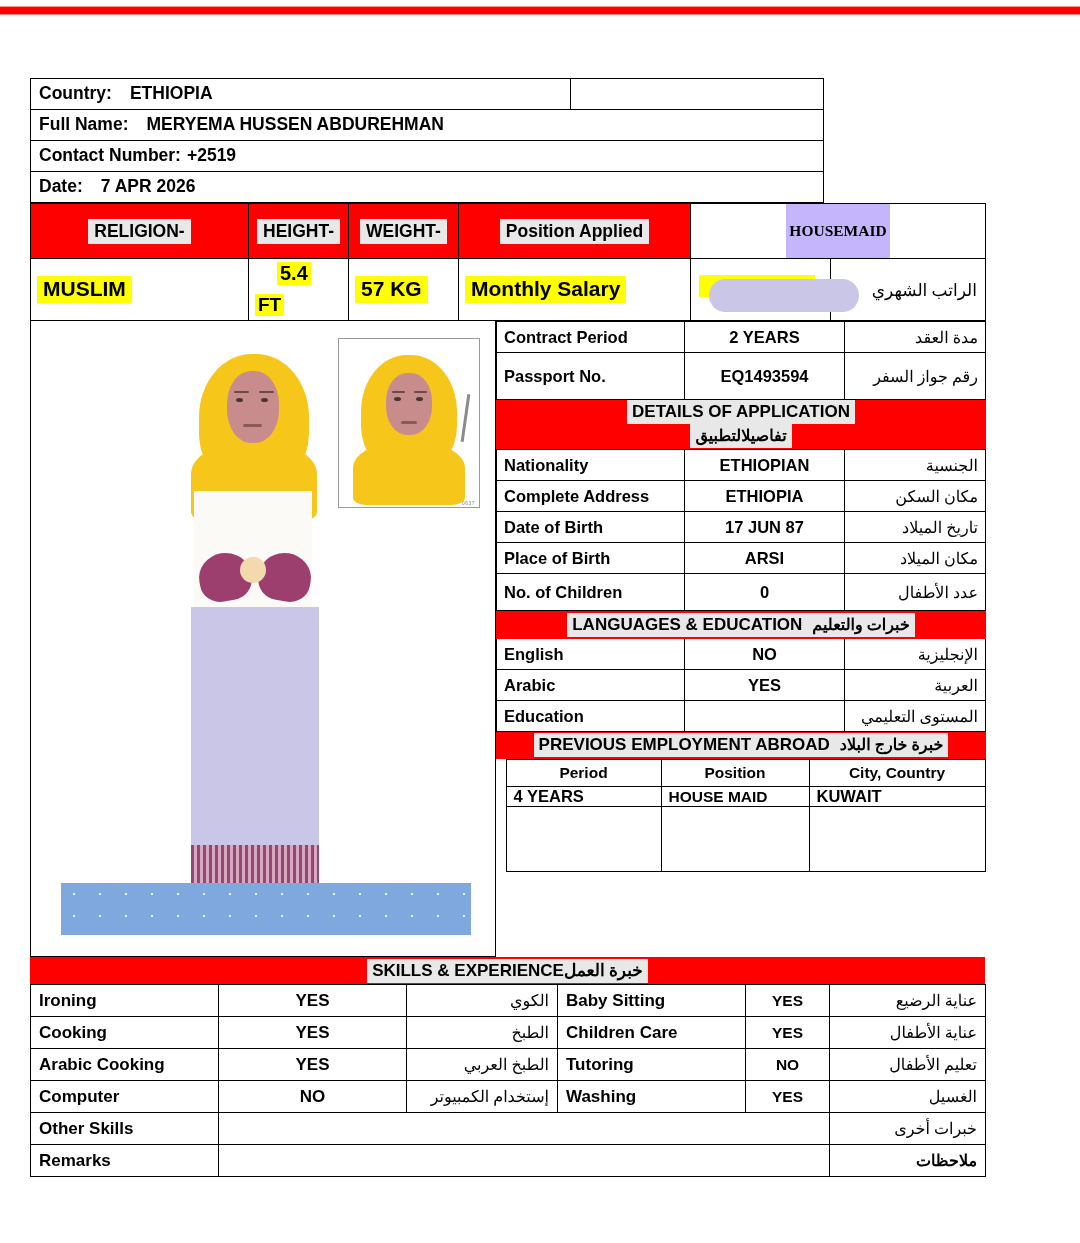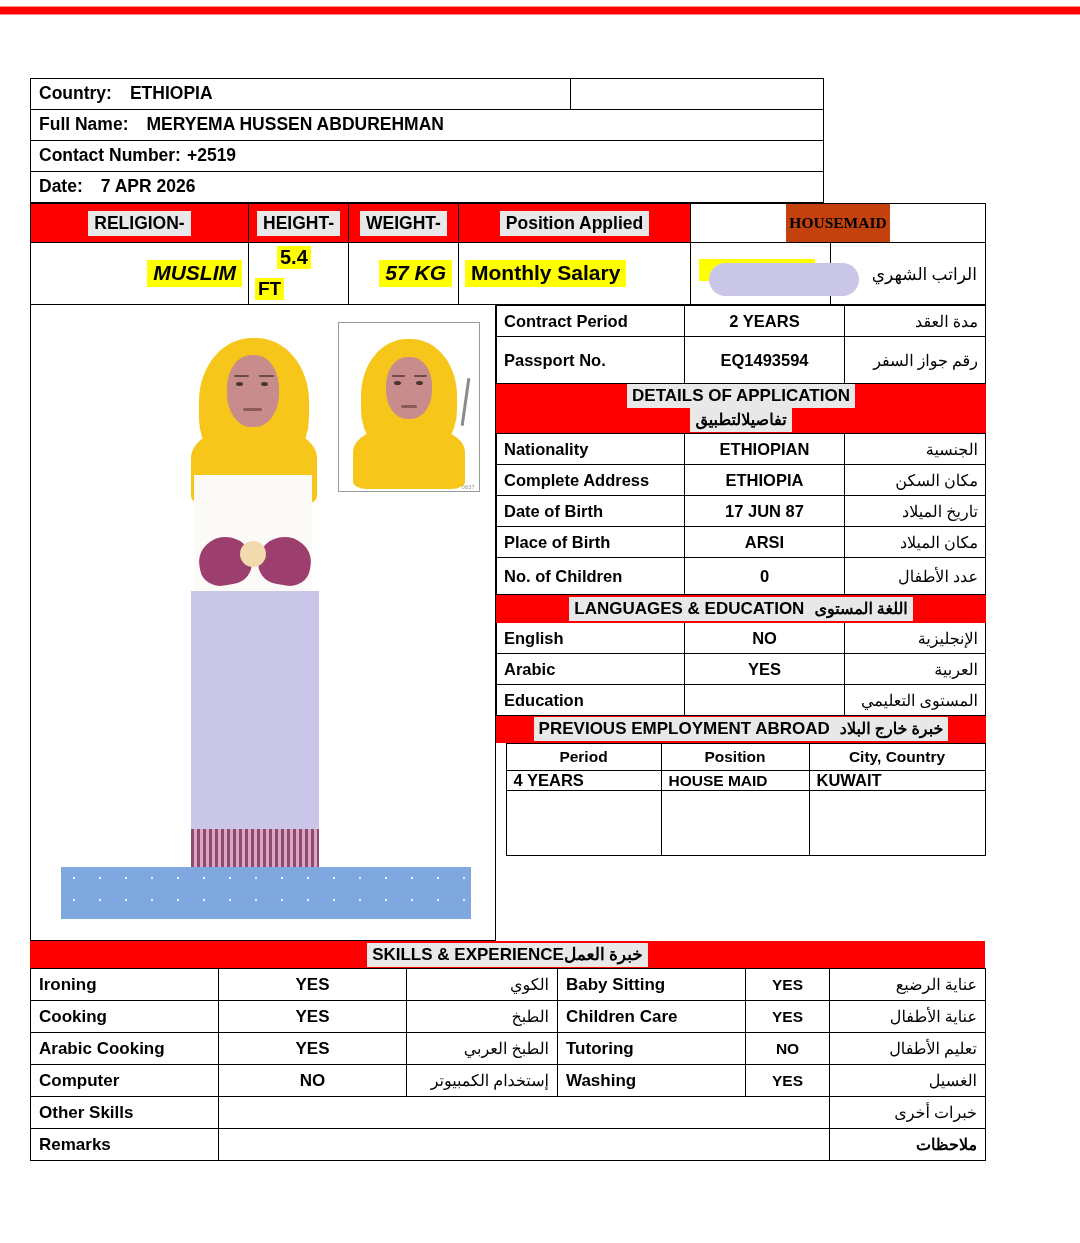--- a/index.html
+++ b/index.html
@@ -58,42 +58,42 @@
     white-space: nowrap;
   }
   .whitecell-head {
     background: #ffffff;
     height: 27px;
     text-align: center;
     padding: 0;
   }
   .hm {
     display: inline-block;
-    background: #c2410c;
+    background: #c4b5fd;
     color: #000;
     font-family: "Liberation Serif", serif;
     font-size: 15.5px;
     font-weight: bold;
     line-height: 22px;
-    padding: 8px 3px;
+    padding: 16px 3px;
     white-space: nowrap;
   }
 
   .attrval { height: 62px; background:#fff; padding: 0 6px; position: relative; }
   .hl {
     display: inline-block;
     background: #FFFF00;
     color: #000;
     font-size: 21px;
     font-weight: bold;
     padding: 1px 6px;
     line-height: 1.15;
     white-space: nowrap;
   }
-  .c-center { text-align: right; font-style: italic; }
+  .c-center { text-align: left; }
   .height-cell { padding: 0; position: relative; }
   .height-cell .ft {
     position: absolute; left: 6px; bottom: 4px;
     background: #FFFF00; font-size: 19px; font-weight: bold; padding: 0 3px;
   }
   .height-cell .num {
     position: absolute; left: 28px; top: 3px;
     background: #FFFF00; font-size: 20px; font-weight: bold; padding: 0 3px;
   }
   .salary-cell { padding: 0; position: relative; border-radius: 24px; }
@@ -419,21 +419,21 @@
 
       <table class="dtable">
         <colgroup>
             <col style="width:188px">
             <col style="width:160px">
             <col style="width:141px">
           </colgroup>
         <tbody>
             <tr>
           <td colspan="3" class="section" style="background:#FF0000">
-            <span class="chip2">LANGUAGES &amp; EDUCATION</span><span class="chip2 ar2">اللغة المستوى</span>
+            <span class="chip2">LANGUAGES &amp; EDUCATION</span><span class="chip2 ar2">خبرات والتعليم</span>
           </td>
         </tr>
         <tr>
           <td class="en">English</td>
           <td class="v">NO</td>
           <td class="ar">الإنجليزية</td>
         </tr>
         <tr>
           <td class="en">Arabic</td>
           <td class="v">YES</td>

